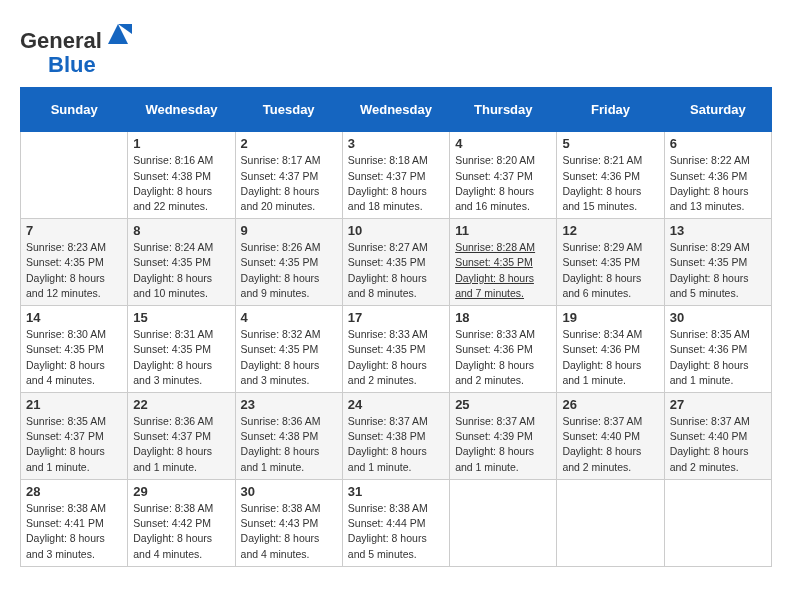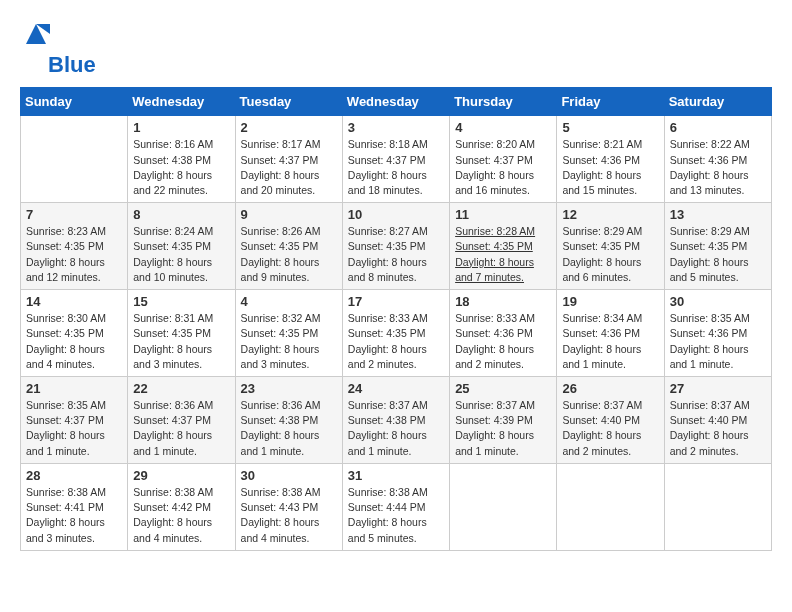--- a/index.html
+++ b/index.html
@@ -45,22 +45,22 @@
       color: #555;
     }
     .calendar {
       width: 100%;
       border-collapse: collapse;
       border: 1px solid #ccc;
     }
     .calendar th {
       background-color: #1565c0;
       color: #fff;
-      padding: 6px 4px;
-      text-align: left;
+      padding: 14px 4px;
+      text-align: center;
       font-size: 13px;
       border: 1px solid #1565c0;
     }
     .calendar td {
       vertical-align: top;
       padding: 4px 5px;
       border: 1px solid #ccc;
       width: calc(100% / 7);
       min-height: 80px;
       font-size: 11px;
@@ -85,21 +85,21 @@
       background: #fff !important;
     }
   </style>
 </head>
 <body>
 
 <div class="header">
   <div class="logo">
     <div>
       <div class="logo-text">
-        <svg class="logo-icon" viewBox="0 0 28 28">
+        <span class="logo-general">General</span><svg class="logo-icon" viewBox="0 0 28 28">
             <polygon points="4,24 14,4 24,24" fill="#1565c0"></polygon>
             <polygon points="14,4 28,4 28,14" fill="#1565c0"></polygon>
           </svg><br>
         <span class="logo-blue">Blue</span>
       </div>
     </div>
   </div>
   <div class="title-block">
     <div class="month-title"></div>
     <div class="subtitle"></div>

